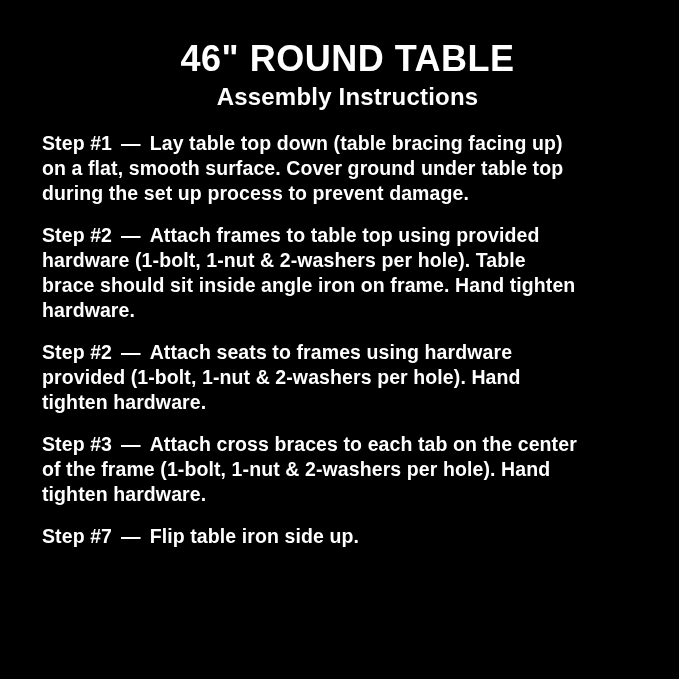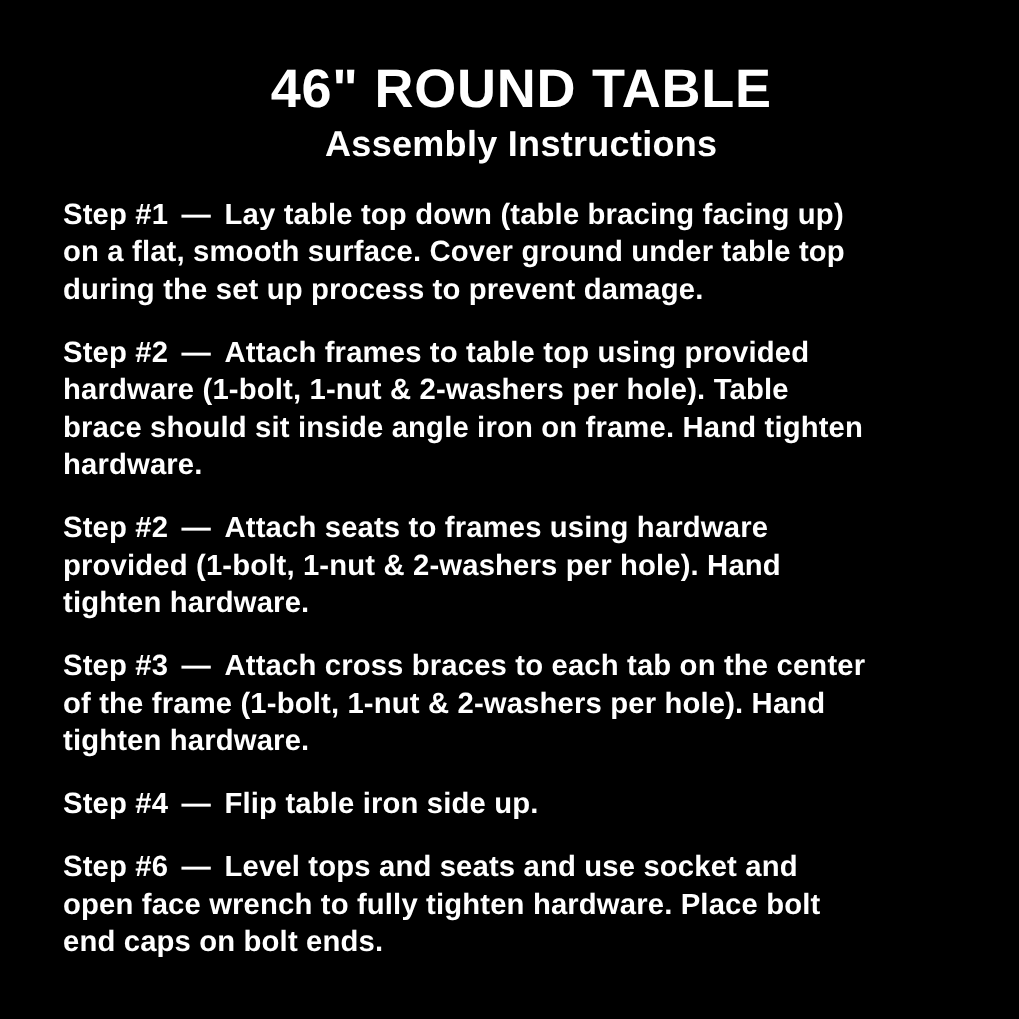--- a/index.html
+++ b/index.html
@@ -74,19 +74,16 @@
 hardware.</span></p>
 
     <p class="step"><span class="step-label">Step #2</span><span class="step-dash">—</span><span class="step-text">Attach seats to frames using hardware
 provided (1-bolt, 1-nut &amp; 2-washers per hole). Hand
 tighten hardware.</span></p>
 
     <p class="step"><span class="step-label">Step #3</span><span class="step-dash">—</span><span class="step-text">Attach cross braces to each tab on the center
 of the frame (1-bolt, 1-nut &amp; 2-washers per hole). Hand
 tighten hardware.</span></p>
 
-    <p class="step"><span class="step-label">Step #4</span><span class="step-dash">—</span><span class="step-text">Flip table iron side up.</span></p>
+    <p class="step"><span class="step-label">Step #7</span><span class="step-dash">—</span><span class="step-text">Flip table iron side up.</span></p>
 
-    <p class="step"><span class="step-label">Step #6</span><span class="step-dash">—</span><span class="step-text">Level tops and seats and use socket and
-open face wrench to fully tighten hardware. Place bolt
-end caps on bolt ends.</span></p>
   </div>
 </div>
 
 </body></html>

